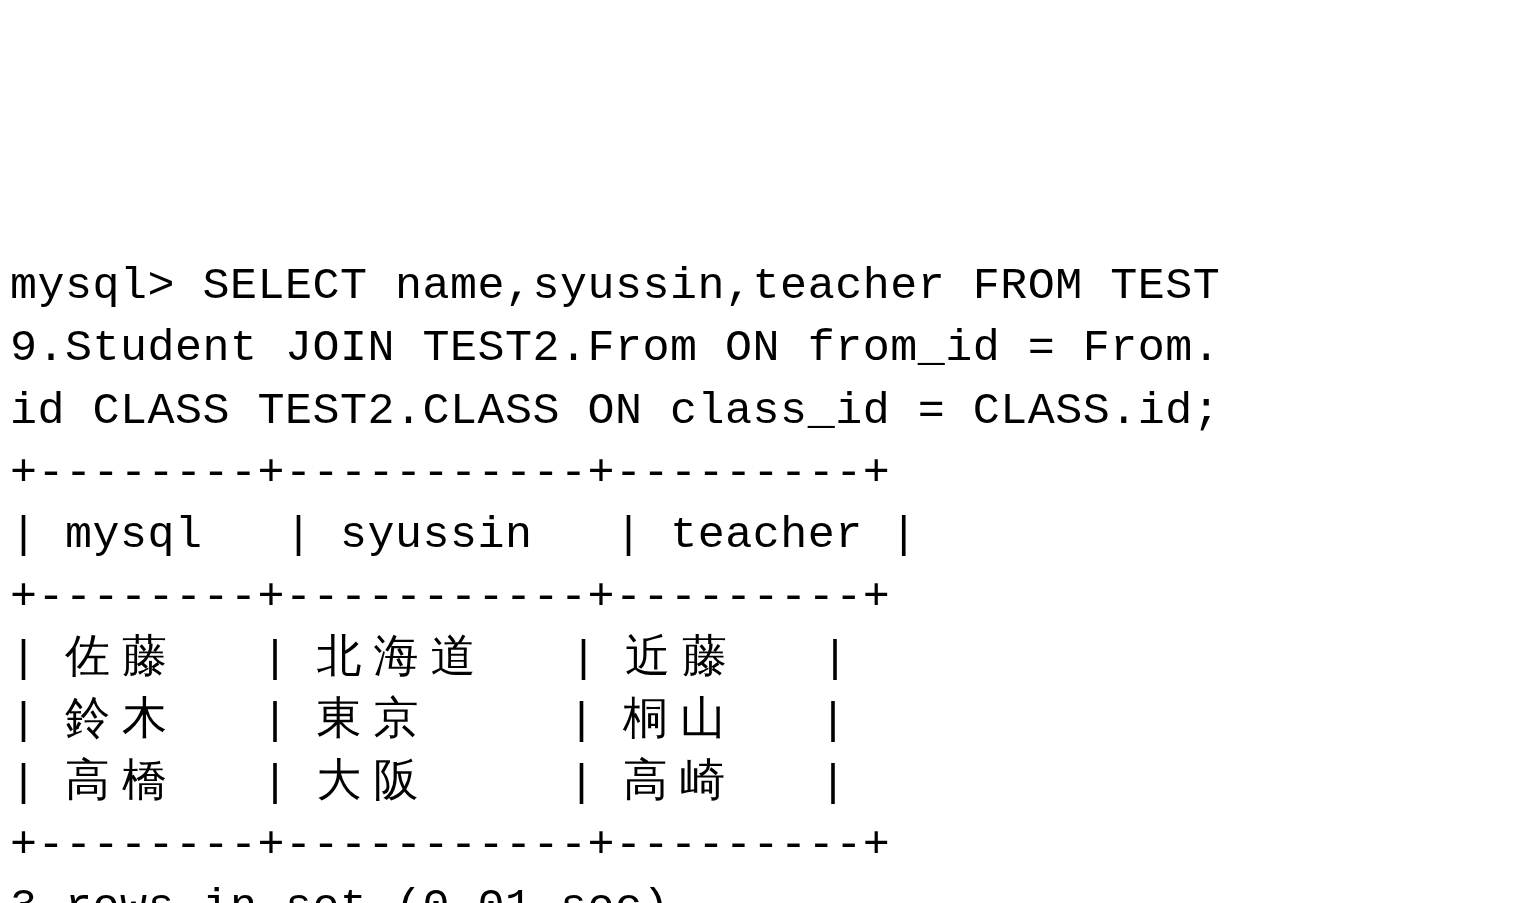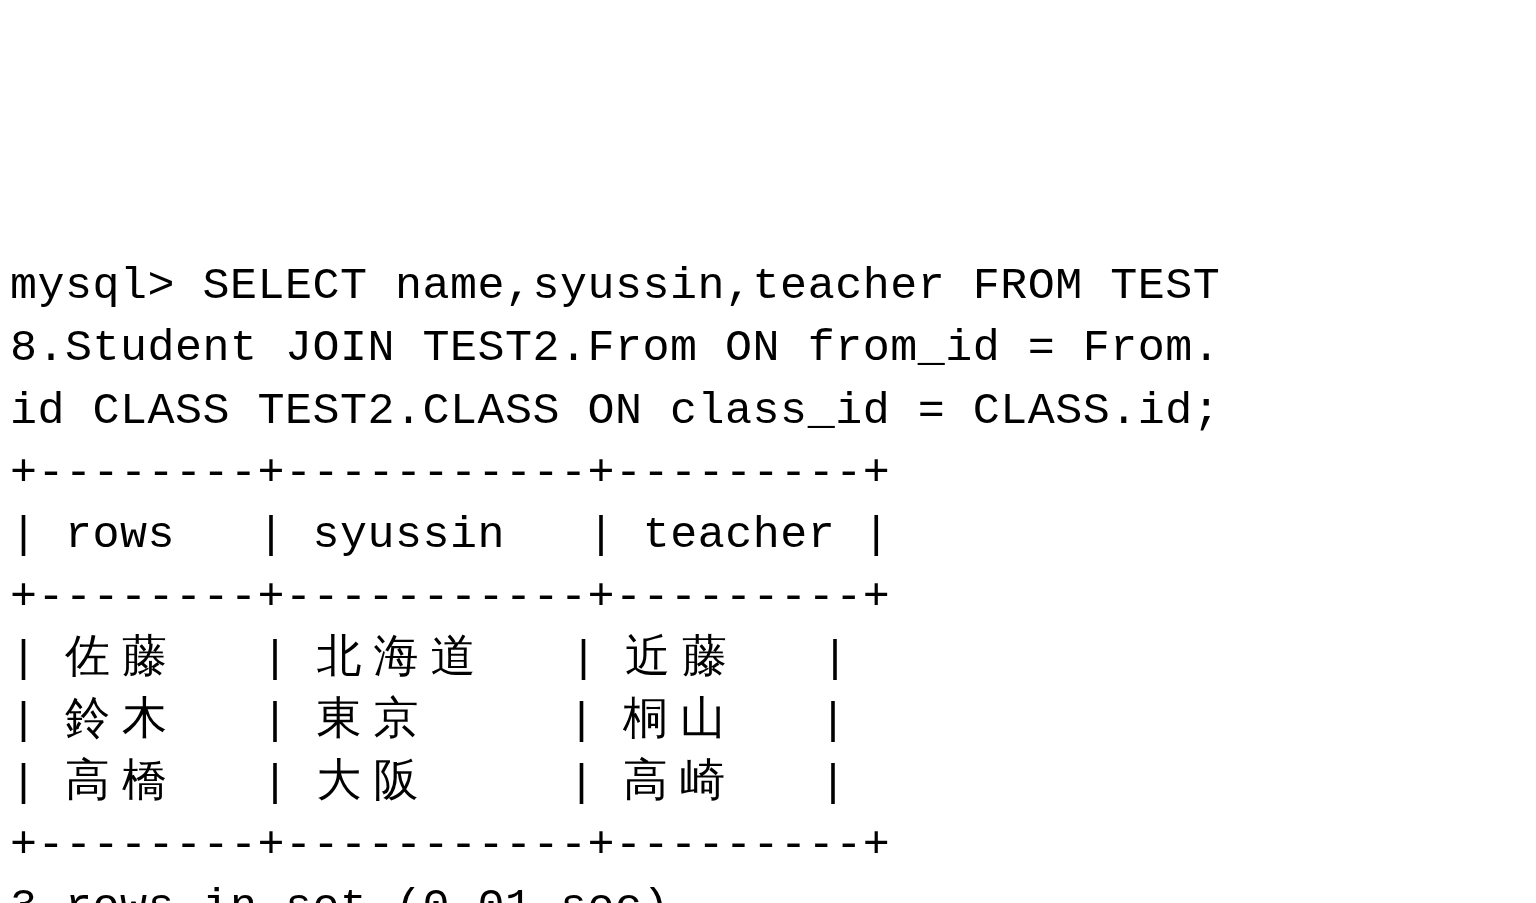--- a/index.html
+++ b/index.html
@@ -16,24 +16,24 @@
     .cjk {
       letter-spacing: 12px;
     }
   </style>
 </head>
 <body>
 
 
 
 <span>mysql&gt; SELECT name,syussin,teacher FROM TEST</span>
-<span>8.Student JOIN TEST2.From ON from_id = From.</span>
+<span>9.Student JOIN TEST2.From ON from_id = From.</span>
 <span>id CLASS TEST2.CLASS ON class_id = CLASS.id;</span>
 <span>+--------+-----------+---------+</span>
-<span><span>| </span><span>rows</span><span>   | </span><span>syussin</span><span>   | </span><span>teacher</span><span> |</span></span>
+<span><span>| </span><span>mysql</span><span>   | </span><span>syussin</span><span>   | </span><span>teacher</span><span> |</span></span>
 <span>+--------+-----------+---------+</span>
 <span><span>| </span><span class="cjk">佐藤</span><span>   | </span><span class="cjk">北海道</span><span>   | </span><span class="cjk">近藤</span><span>   |</span></span>
 <span><span>| </span><span class="cjk">鈴木</span><span>   | </span><span class="cjk">東京</span><span>     | </span><span class="cjk">桐山</span><span>   |</span></span>
 <span><span>| </span><span class="cjk">高橋</span><span>   | </span><span class="cjk">大阪</span><span>     | </span><span class="cjk">高崎</span><span>   |</span></span>
 <span>+--------+-----------+---------+</span>
 <span>3 rows in set (0.01 sec)</span>
 <span></span>
 
 
 

